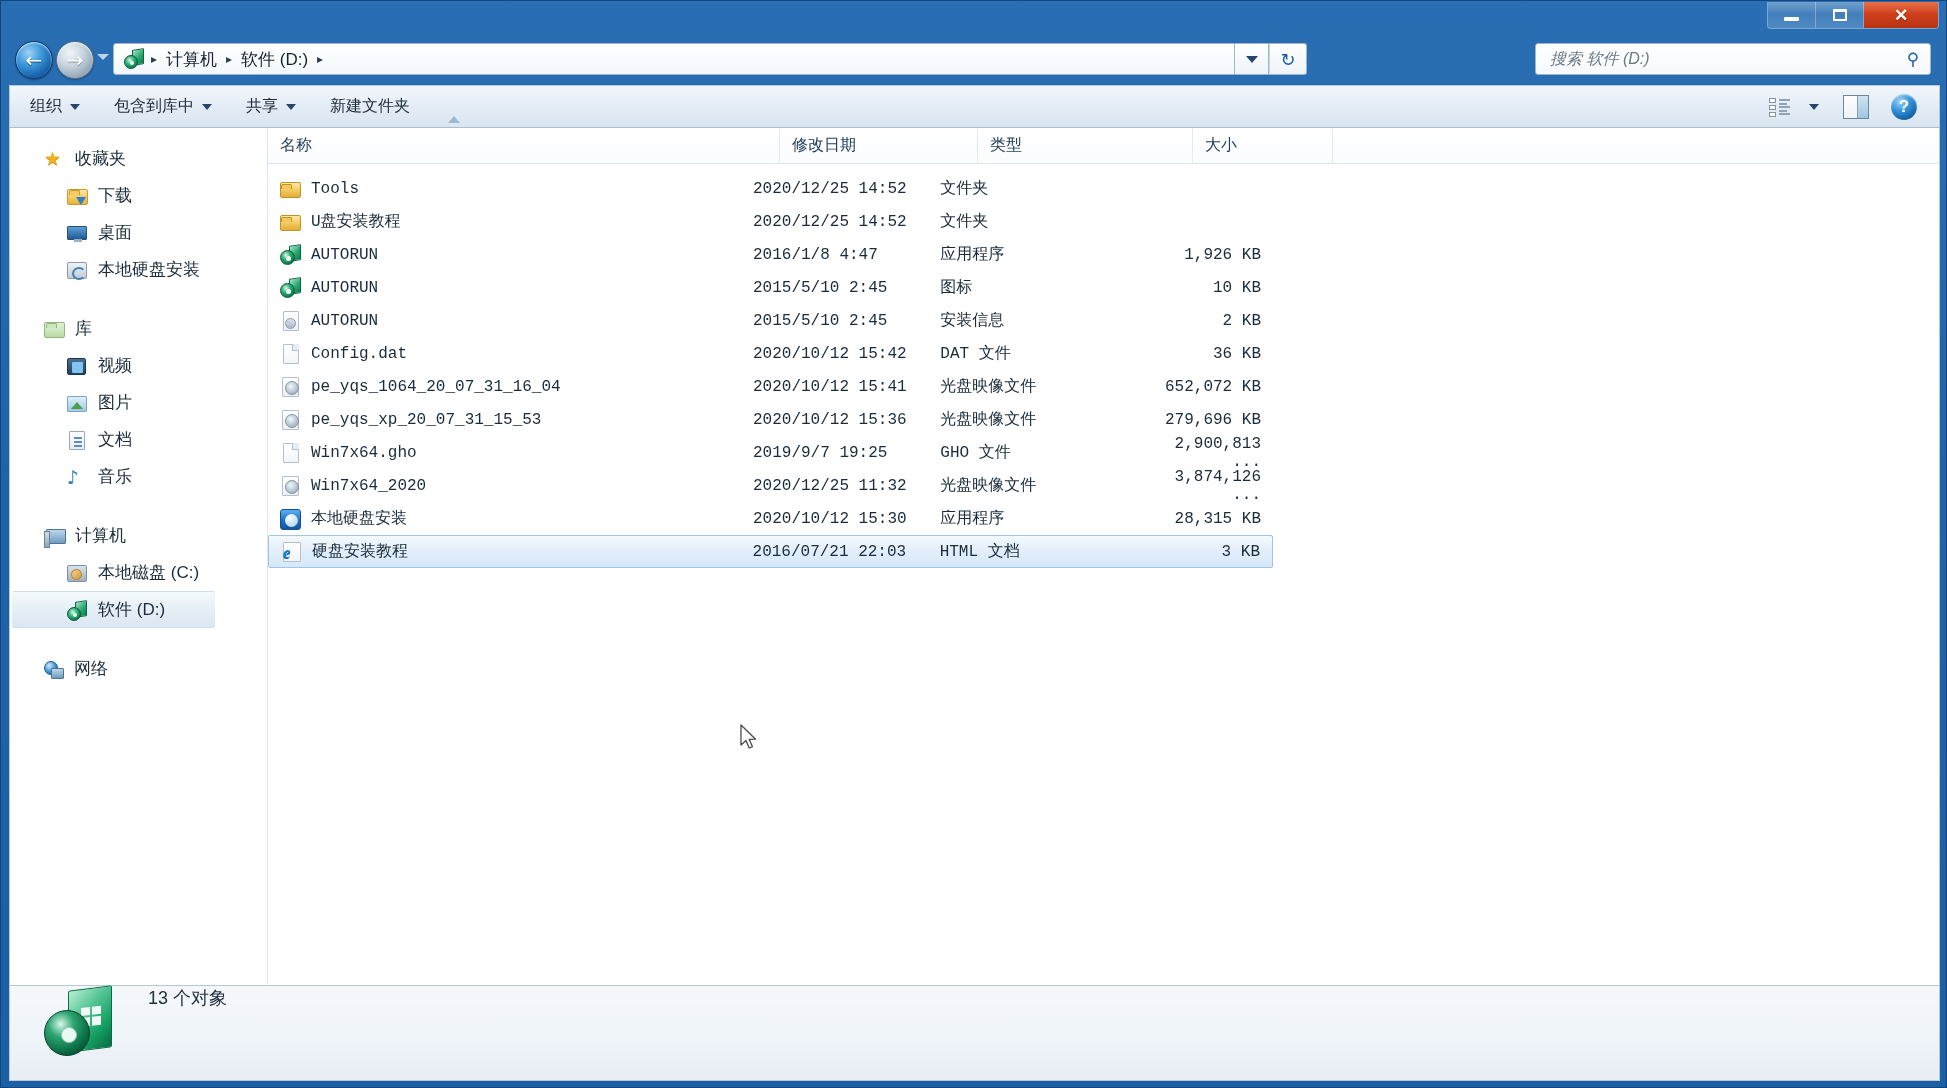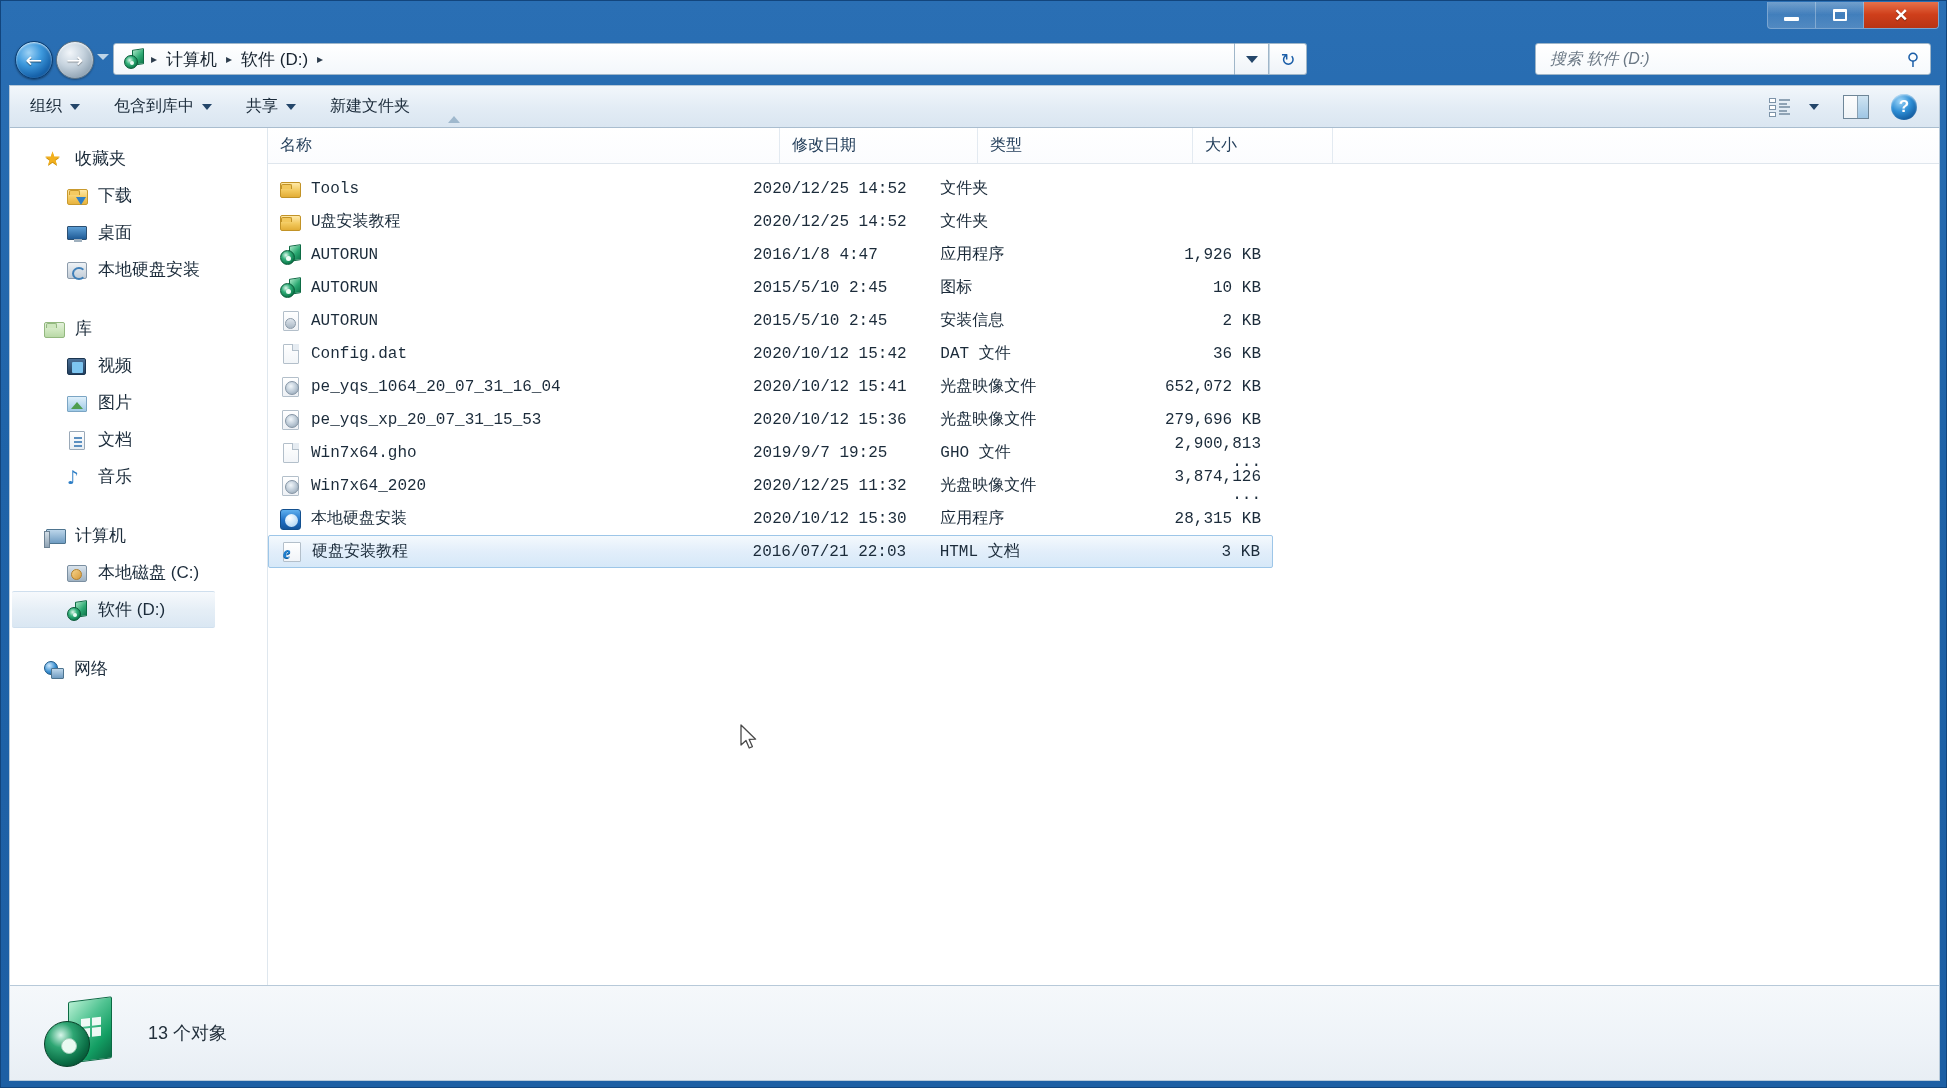--- a/index.html
+++ b/index.html
@@ -300,21 +300,21 @@
     font-size:17px; font-style:italic; font-weight:bold; color:#1f7fd0; line-height:18px;
     font-family:"Liberation Serif", serif;
     text-shadow: 0 1px 0 #0d5a9b;
   }
 
   
   #statusbar {
     position: absolute; left: 8px; top: 984px; width: 1931px; height: 96px;
     background: linear-gradient(180deg,#f5f8fb 0%,#eef3f8 60%,#e8eef4 100%);
     border: 1px solid #b7c9d9;
-    display: flex; align-items: center;
+    display: flex; 
   }
   #statusicon {
     width: 72px; height: 72px; margin-left: 34px; position: relative; flex:none;
   }
   #statusicon .bigcard {
     position:absolute; right:4px; top:2px; width:44px; height:62px;
     background: linear-gradient(135deg,#b7f0d3 0%,#52c493 38%,#139e63 72%,#0a6a43 100%);
     border:1px solid #0b6a43; border-radius:2px;
     transform: skewY(-7deg);
   }

